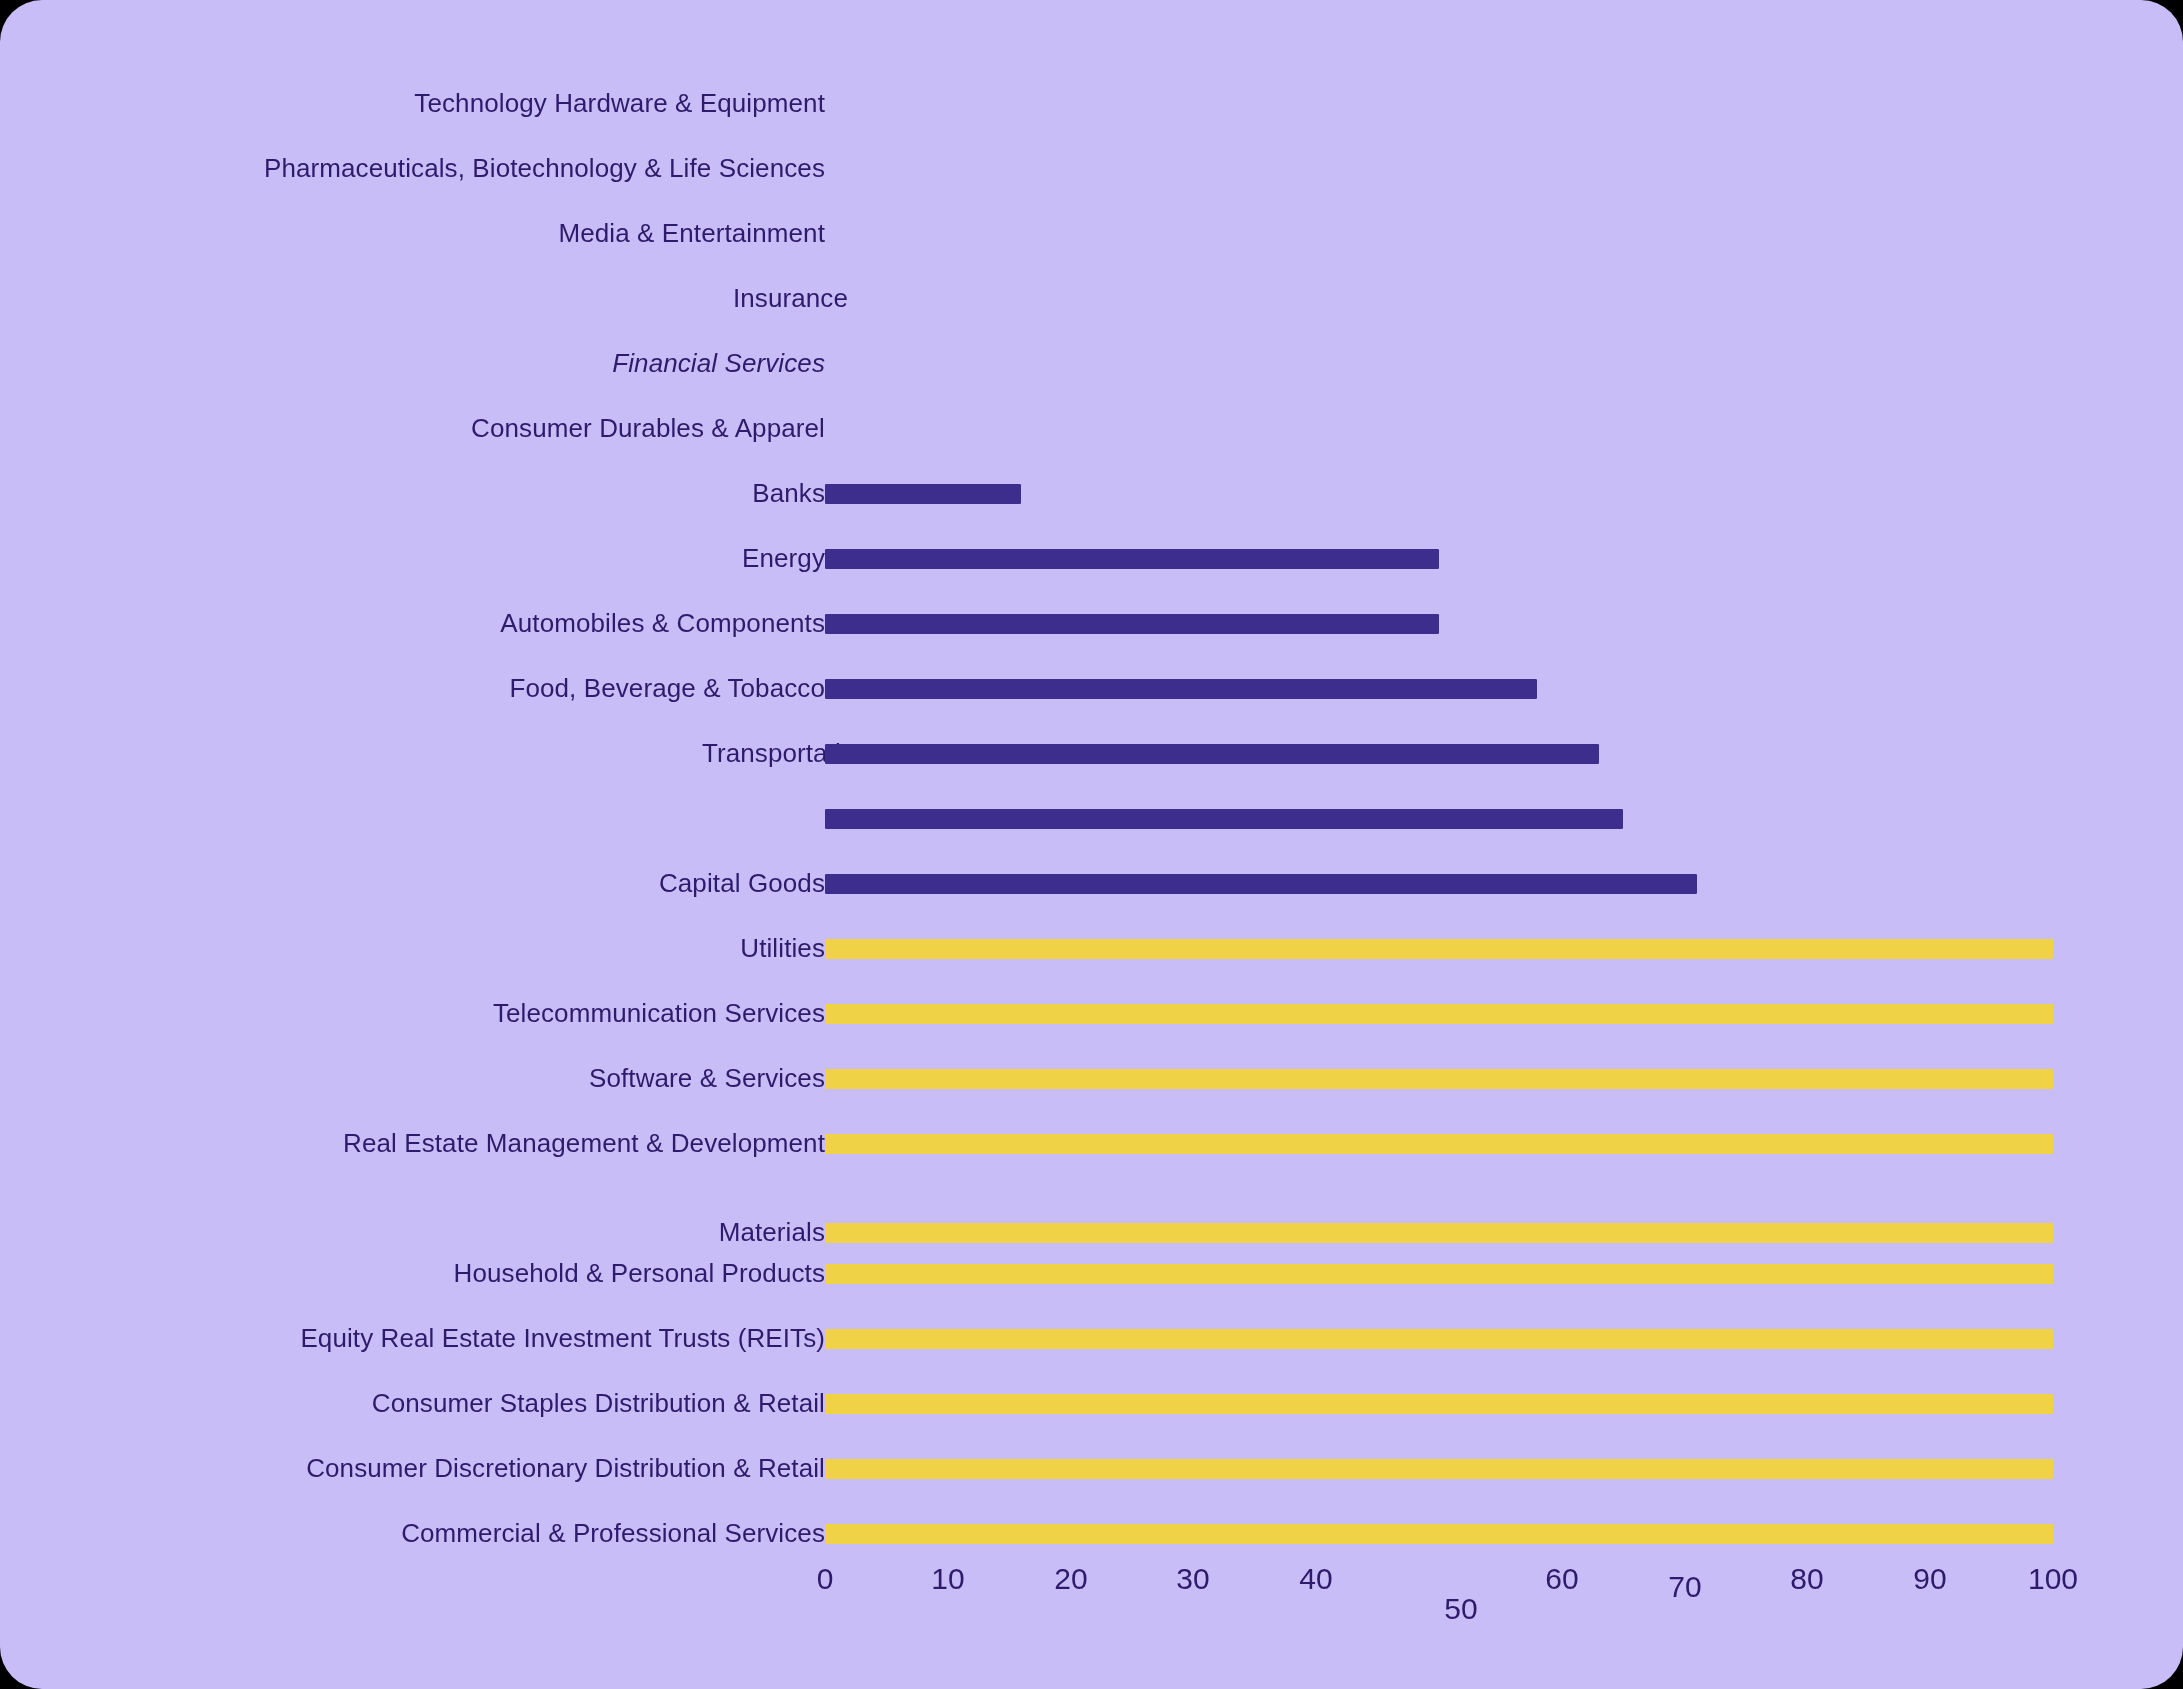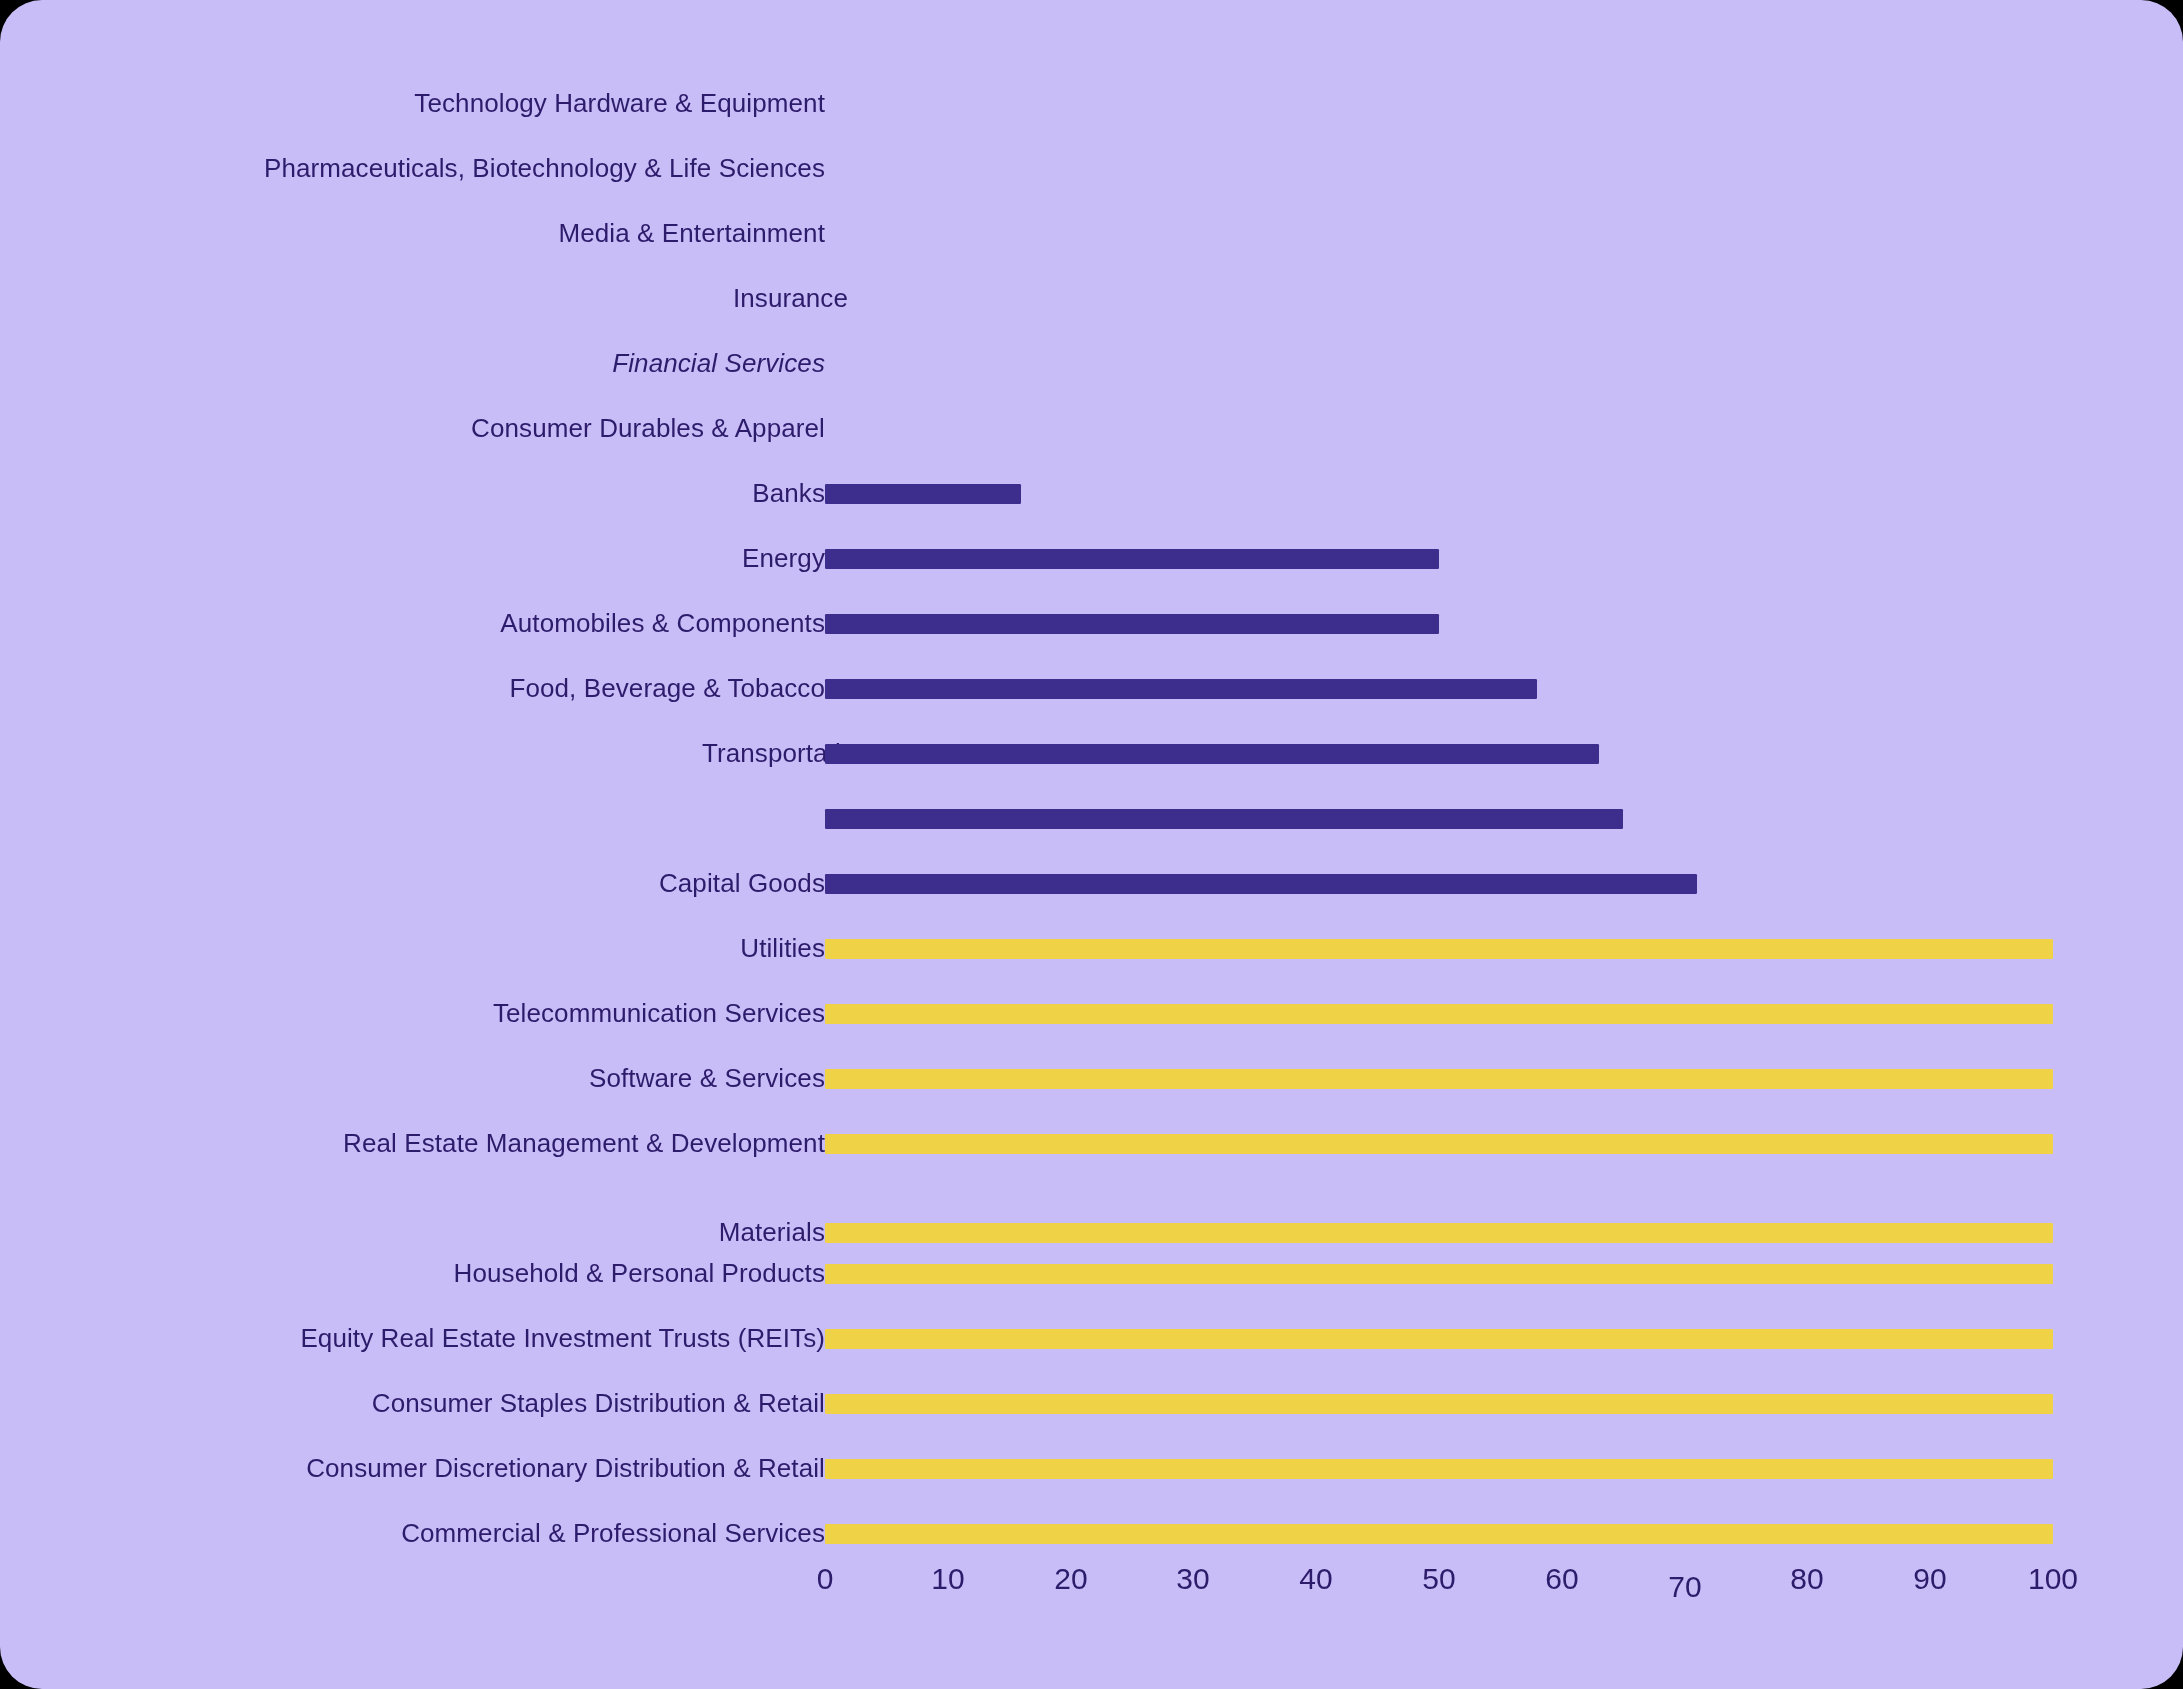--- a/index.html
+++ b/index.html
@@ -211,21 +211,21 @@
             <div class="bar" title="Commercial &amp; Professional Services: 100" style="width: 1228px; background: rgb(240, 210, 71);"></div>
           </div>
         </div>
       </div>
     <div id="x-axis">
         <div class="tick" style="left: 0px;">0</div>
         <div class="tick" style="left: 123px;">10</div>
         <div class="tick" style="left: 246px;">20</div>
         <div class="tick" style="left: 368px;">30</div>
         <div class="tick" style="left: 491px;">40</div>
-        <div class="tick" style="left: 614px;">50</div>
+        <div class="tick" style="left: 636px; margin-top: 30px;">50</div>
         <div class="tick" style="left: 737px;">60</div>
         <div class="tick" style="left: 860px; margin-top: 8px;">70</div>
         <div class="tick" style="left: 982px;">80</div>
         <div class="tick" style="left: 1105px;">90</div>
         <div class="tick" style="left: 1228px;">100</div>
       </div>
   </div>
 </div>
 
 

